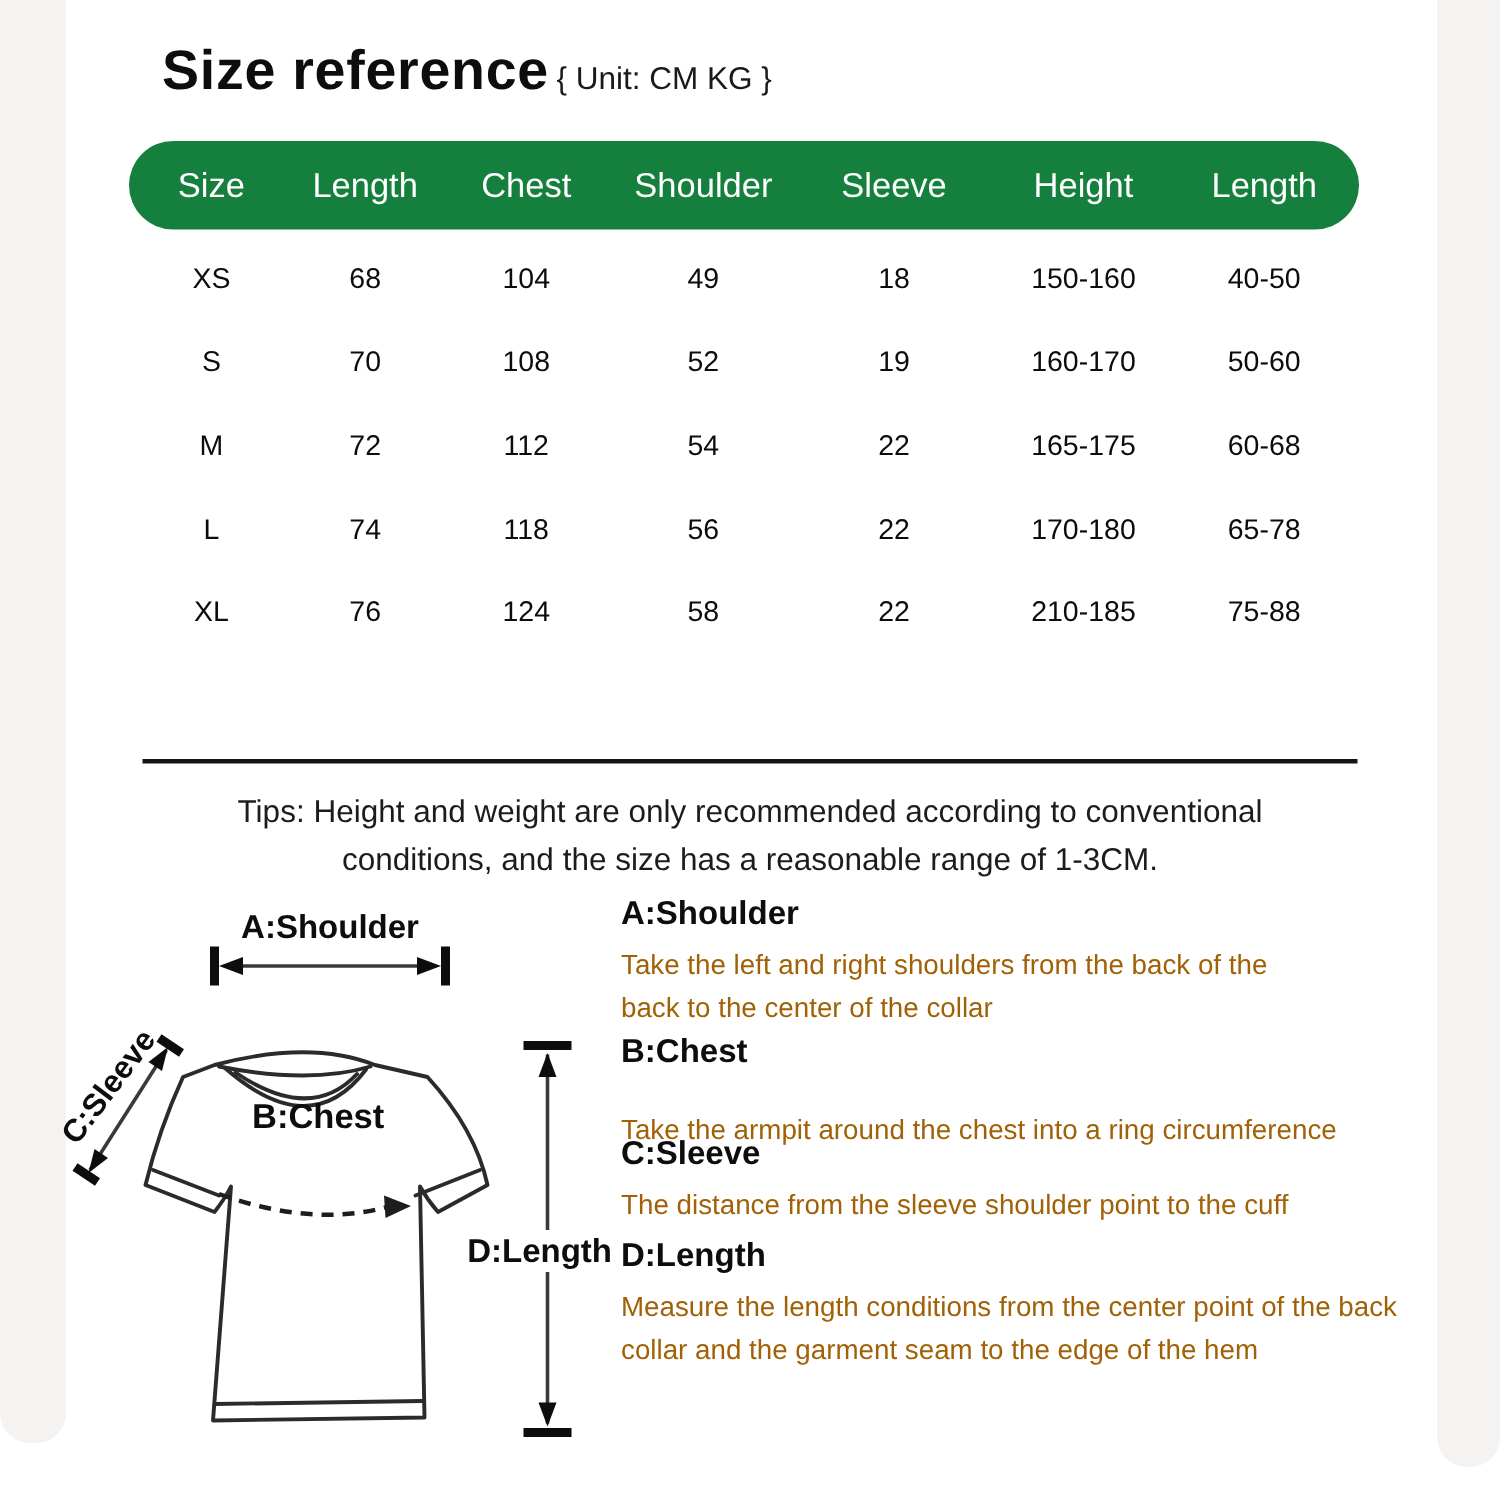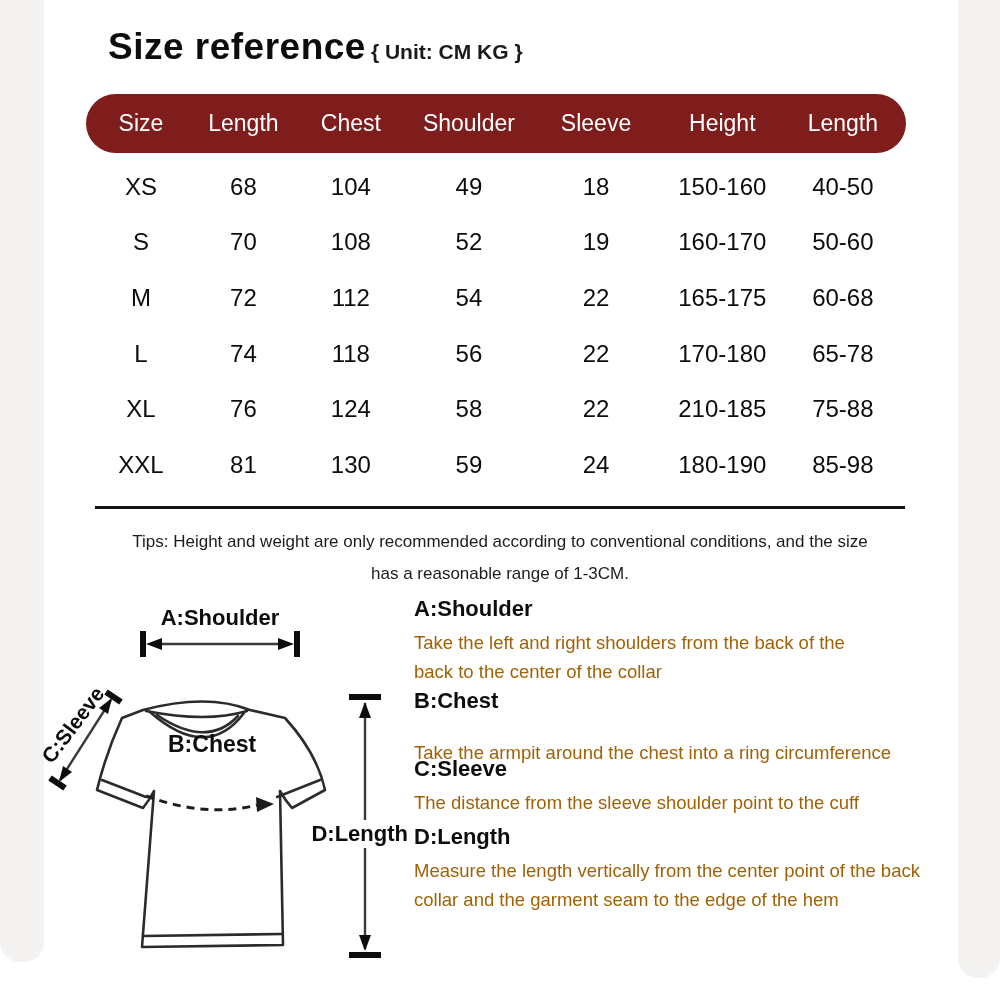--- a/index.html
+++ b/index.html
@@ -11,43 +11,43 @@
     color:#111;
     overflow:hidden;
   }
   .gutter { position:absolute; top:0; background:#f4f3f1; z-index:0; }
   .gutter-left  { left:0; width:44px; height:962px; border-radius:0 0 20px 20px; }
   .gutter-right { right:0; width:42px; height:978px; border-radius:0 0 20px 20px; }
 
   
   .title-wrap { position:absolute; left:108px; top:26px; display:flex; align-items:baseline; z-index:2; }
   .title { font-size:37px; font-weight:800; letter-spacing:0.5px; color:#0d0d0d; }
-  .unit  { font-size:21px; font-weight:700; margin-left:5px; color:#1a1a1a; }
+  .unit  { font-size:21px; font-weight:400; margin-left:5px; color:#1a1a1a; }
 
   
   .tbl-header {
     position:absolute; left:86px; top:94px; width:820px; height:59px;
     border-radius:30px; display:grid;
     grid-template-columns:13.4% 11.6% 14.6% 14.2% 16.8% 14% 15.4%;
     align-items:center; z-index:2;
   }
   .tbl-header span { text-align:center; font-size:23px; }
   .tbl-body { position:absolute; left:86px; top:159px; width:820px; z-index:2; }
   .trow {
     height:55.6px; display:grid;
     grid-template-columns:13.4% 11.6% 14.6% 14.2% 16.8% 14% 15.4%;
     align-items:center;
   }
-  .trow span { text-align:center; font-size:24px; color:#0c0c0c; }
+  .trow span { text-align:center; font-size:19px; color:#0c0c0c; }
 
   .divider { position:absolute; left:95px; top:506px; width:810px; height:3px; background:#151515; z-index:2; }
 
   .tips {
     position:absolute; left:70px; top:526px; width:860px; text-align:center;
-    font-size:17px; line-height:32px; color:#1c1c1c; z-index:2;
+    font-size:21px; line-height:32px; color:#1c1c1c; z-index:2;
   }
   .tips div { max-width:740px; margin:0 auto; }
 
   
   .diagram-svg { position:absolute; left:30px; top:595px; z-index:1; }
   .dlabel { position:absolute; z-index:3; font-weight:700; color:#0d0d0d; }
   .lbl-shoulder { left:150px; top:605px; width:140px; text-align:center; font-size:22px; }
   .lbl-chest    { left:168px; top:731px; font-size:23px; }
   .lbl-sleeve   { left:20px; top:713px; width:106px; text-align:center; font-size:21px;
                   transform:rotate(-53deg); }
@@ -68,21 +68,21 @@
 <body>
 
 <div class="gutter gutter-left"></div>
 <div class="gutter gutter-right"></div>
 
 <div class="title-wrap">
   <span class="title">Size reference</span>
   <span class="unit">{ Unit: CM KG }</span>
 </div>
 
-<div class="tbl-header" id="tblHeader" style="background: #7f1d1d; color: rgb(255, 255, 255);">
+<div class="tbl-header" id="tblHeader" style="background: #15803d; color: rgb(255, 255, 255);">
   <span>Size</span>
   <span>Length</span>
   <span>Chest</span>
   <span>Shoulder</span>
   <span>Sleeve</span>
   <span>Height</span>
   <span>Length</span>
 </div>
 
 <div class="tbl-body">
@@ -124,29 +124,20 @@
   </div>
   <div class="trow">
     <span>XL</span>
     <span>76</span>
     <span>124</span>
     <span>58</span>
     <span>22</span>
     <span>210-185</span>
     <span>75-88</span>
   </div>
-  <div class="trow">
-    <span>XXL</span>
-    <span>81</span>
-    <span>130</span>
-    <span>59</span>
-    <span>24</span>
-    <span>180-190</span>
-    <span>85-98</span>
-  </div>
 </div>
 
 <div class="divider"></div>
 
 <div class="tips">
   <div>Tips: Height and weight are only recommended according to conventional conditions, and the size has a reasonable range of 1-3CM.</div>
 </div>
 
 <svg class="diagram-svg" width="395" height="395" viewBox="0 0 395 395">
 
@@ -211,15 +202,15 @@
   <div class="mblock mblock-b">
     <h3>B:Chest</h3>
     <p>Take the armpit around the chest into a ring circumference</p>
   </div>
   <div class="mblock mblock-c">
     <h3>C:Sleeve</h3>
     <p>The distance from the sleeve shoulder point to the cuff</p>
   </div>
   <div class="mblock mblock-d">
     <h3>D:Length</h3>
-    <p>Measure the length vertically from the center point of the back collar and the garment seam to the edge of the hem</p>
+    <p>Measure the length conditions from the center point of the back collar and the garment seam to the edge of the hem</p>
   </div>
 </div>
 
 </body></html>

